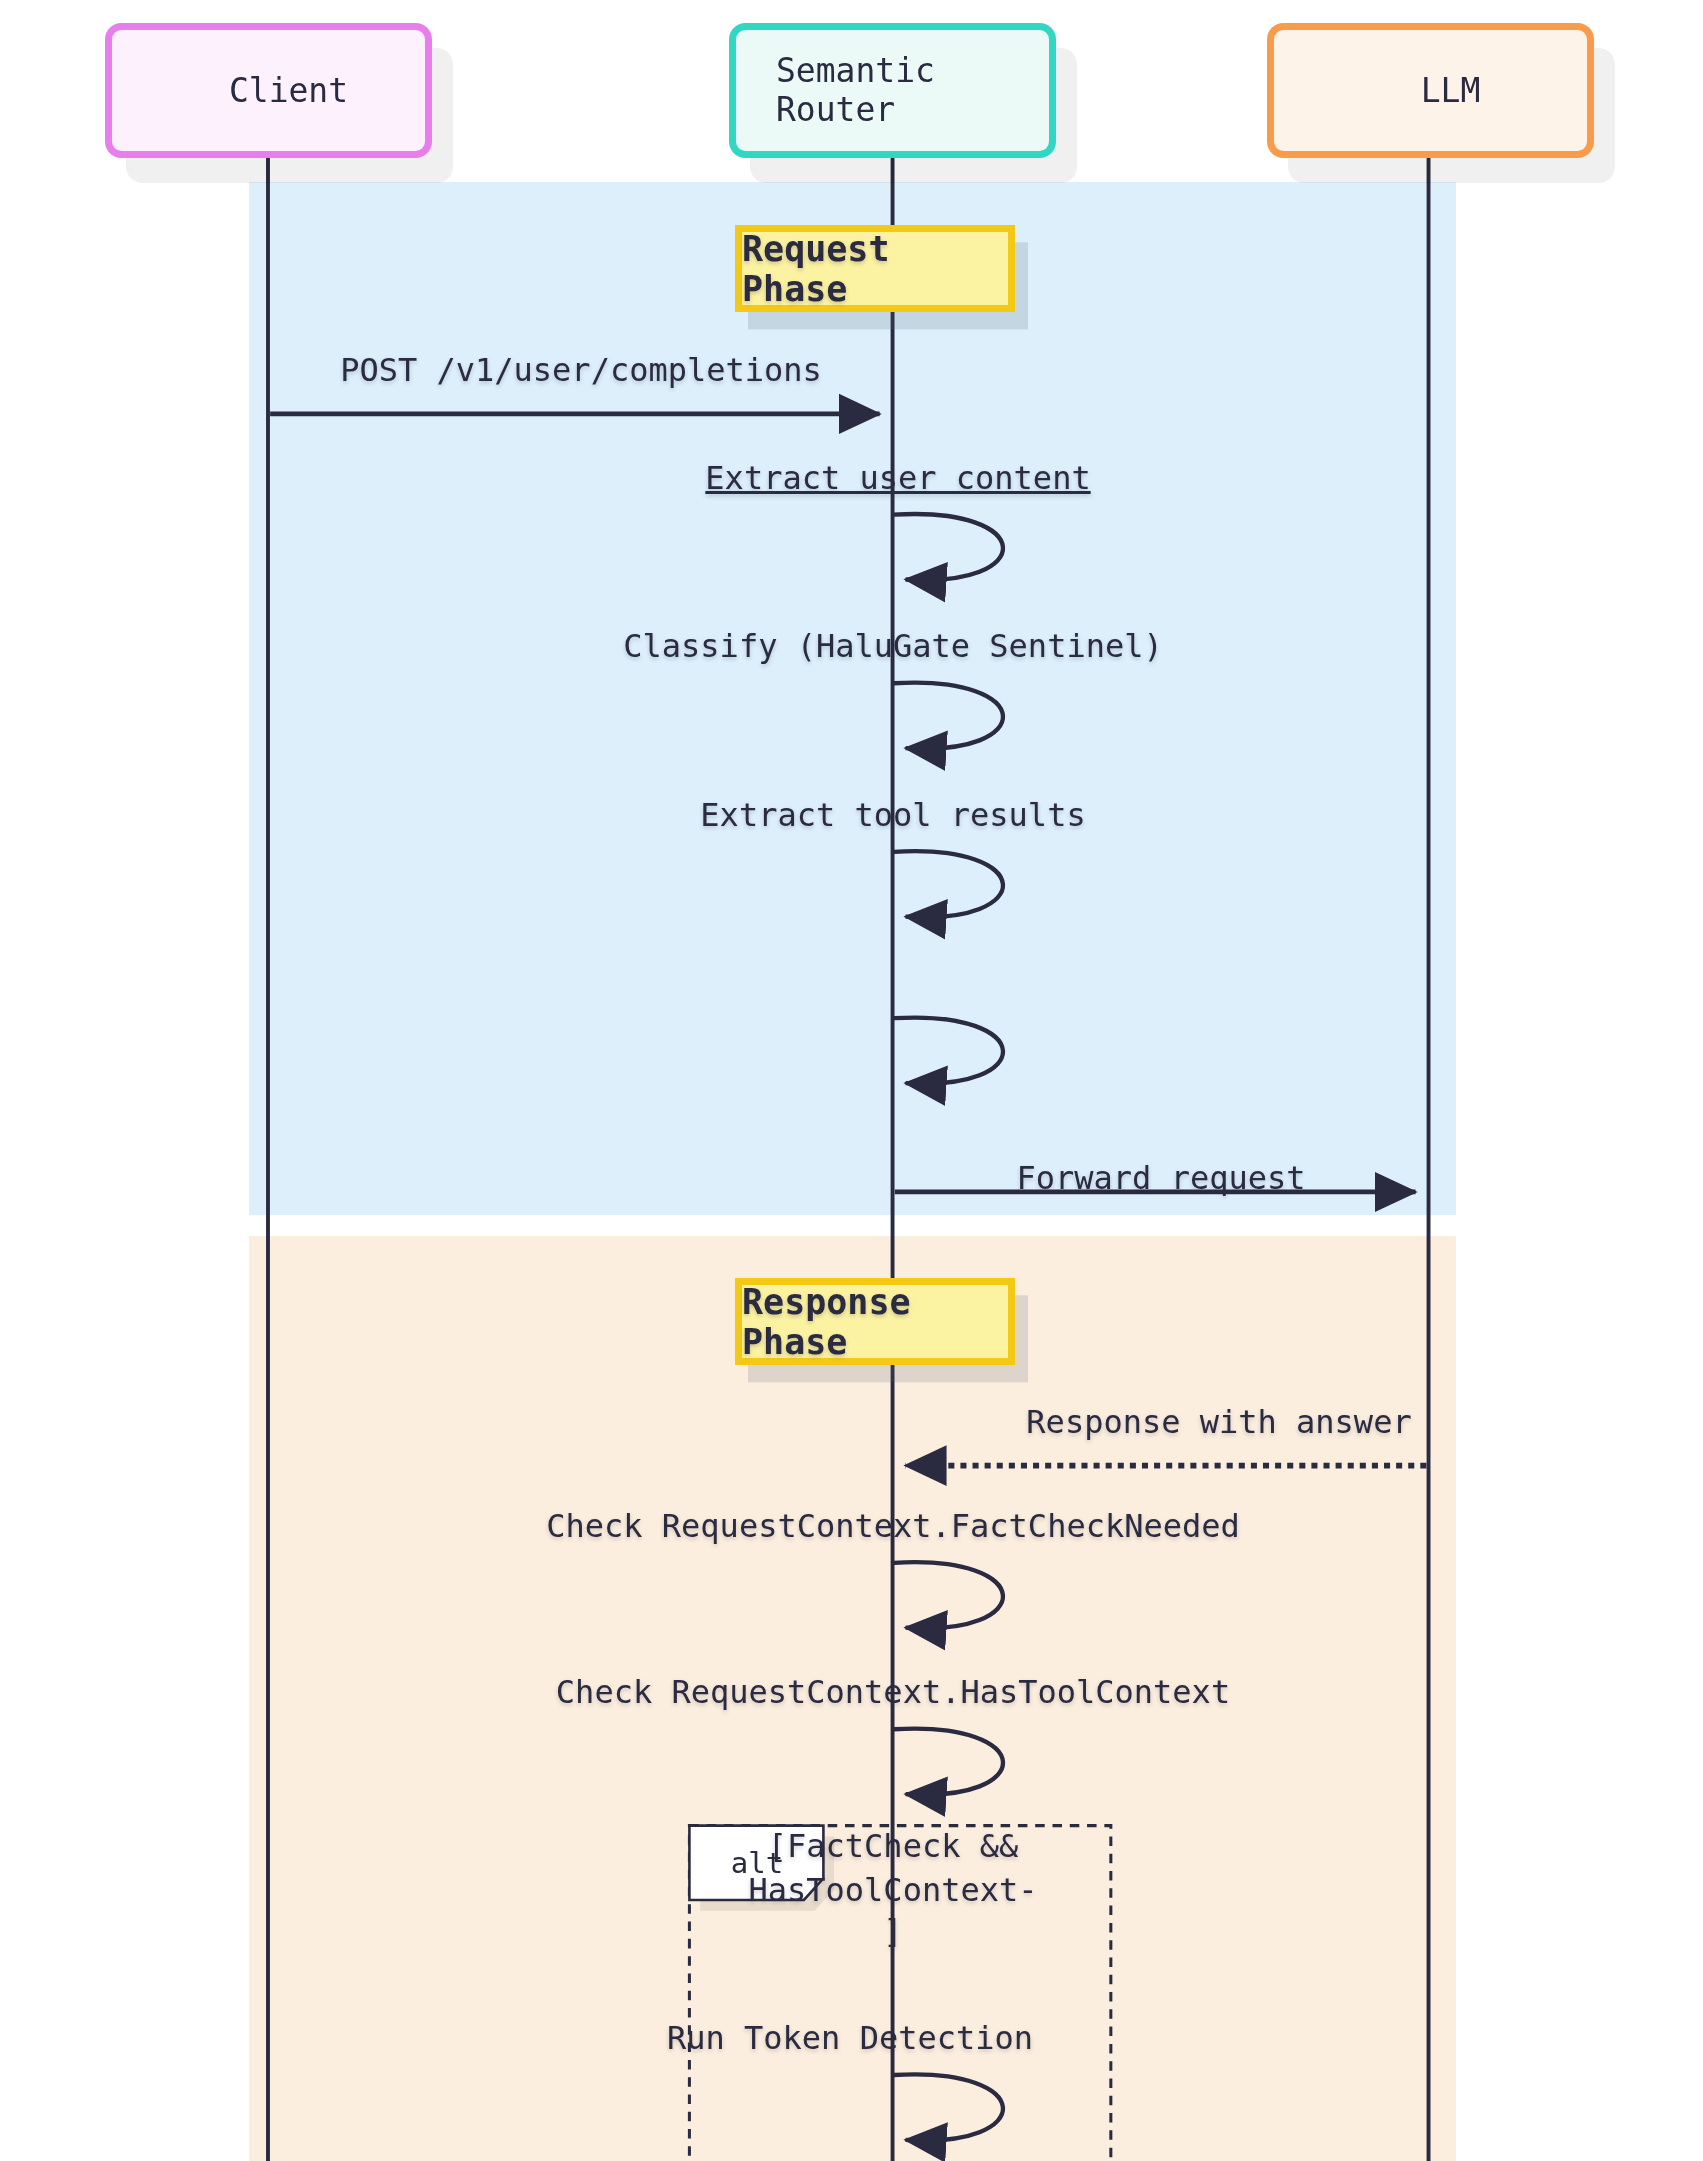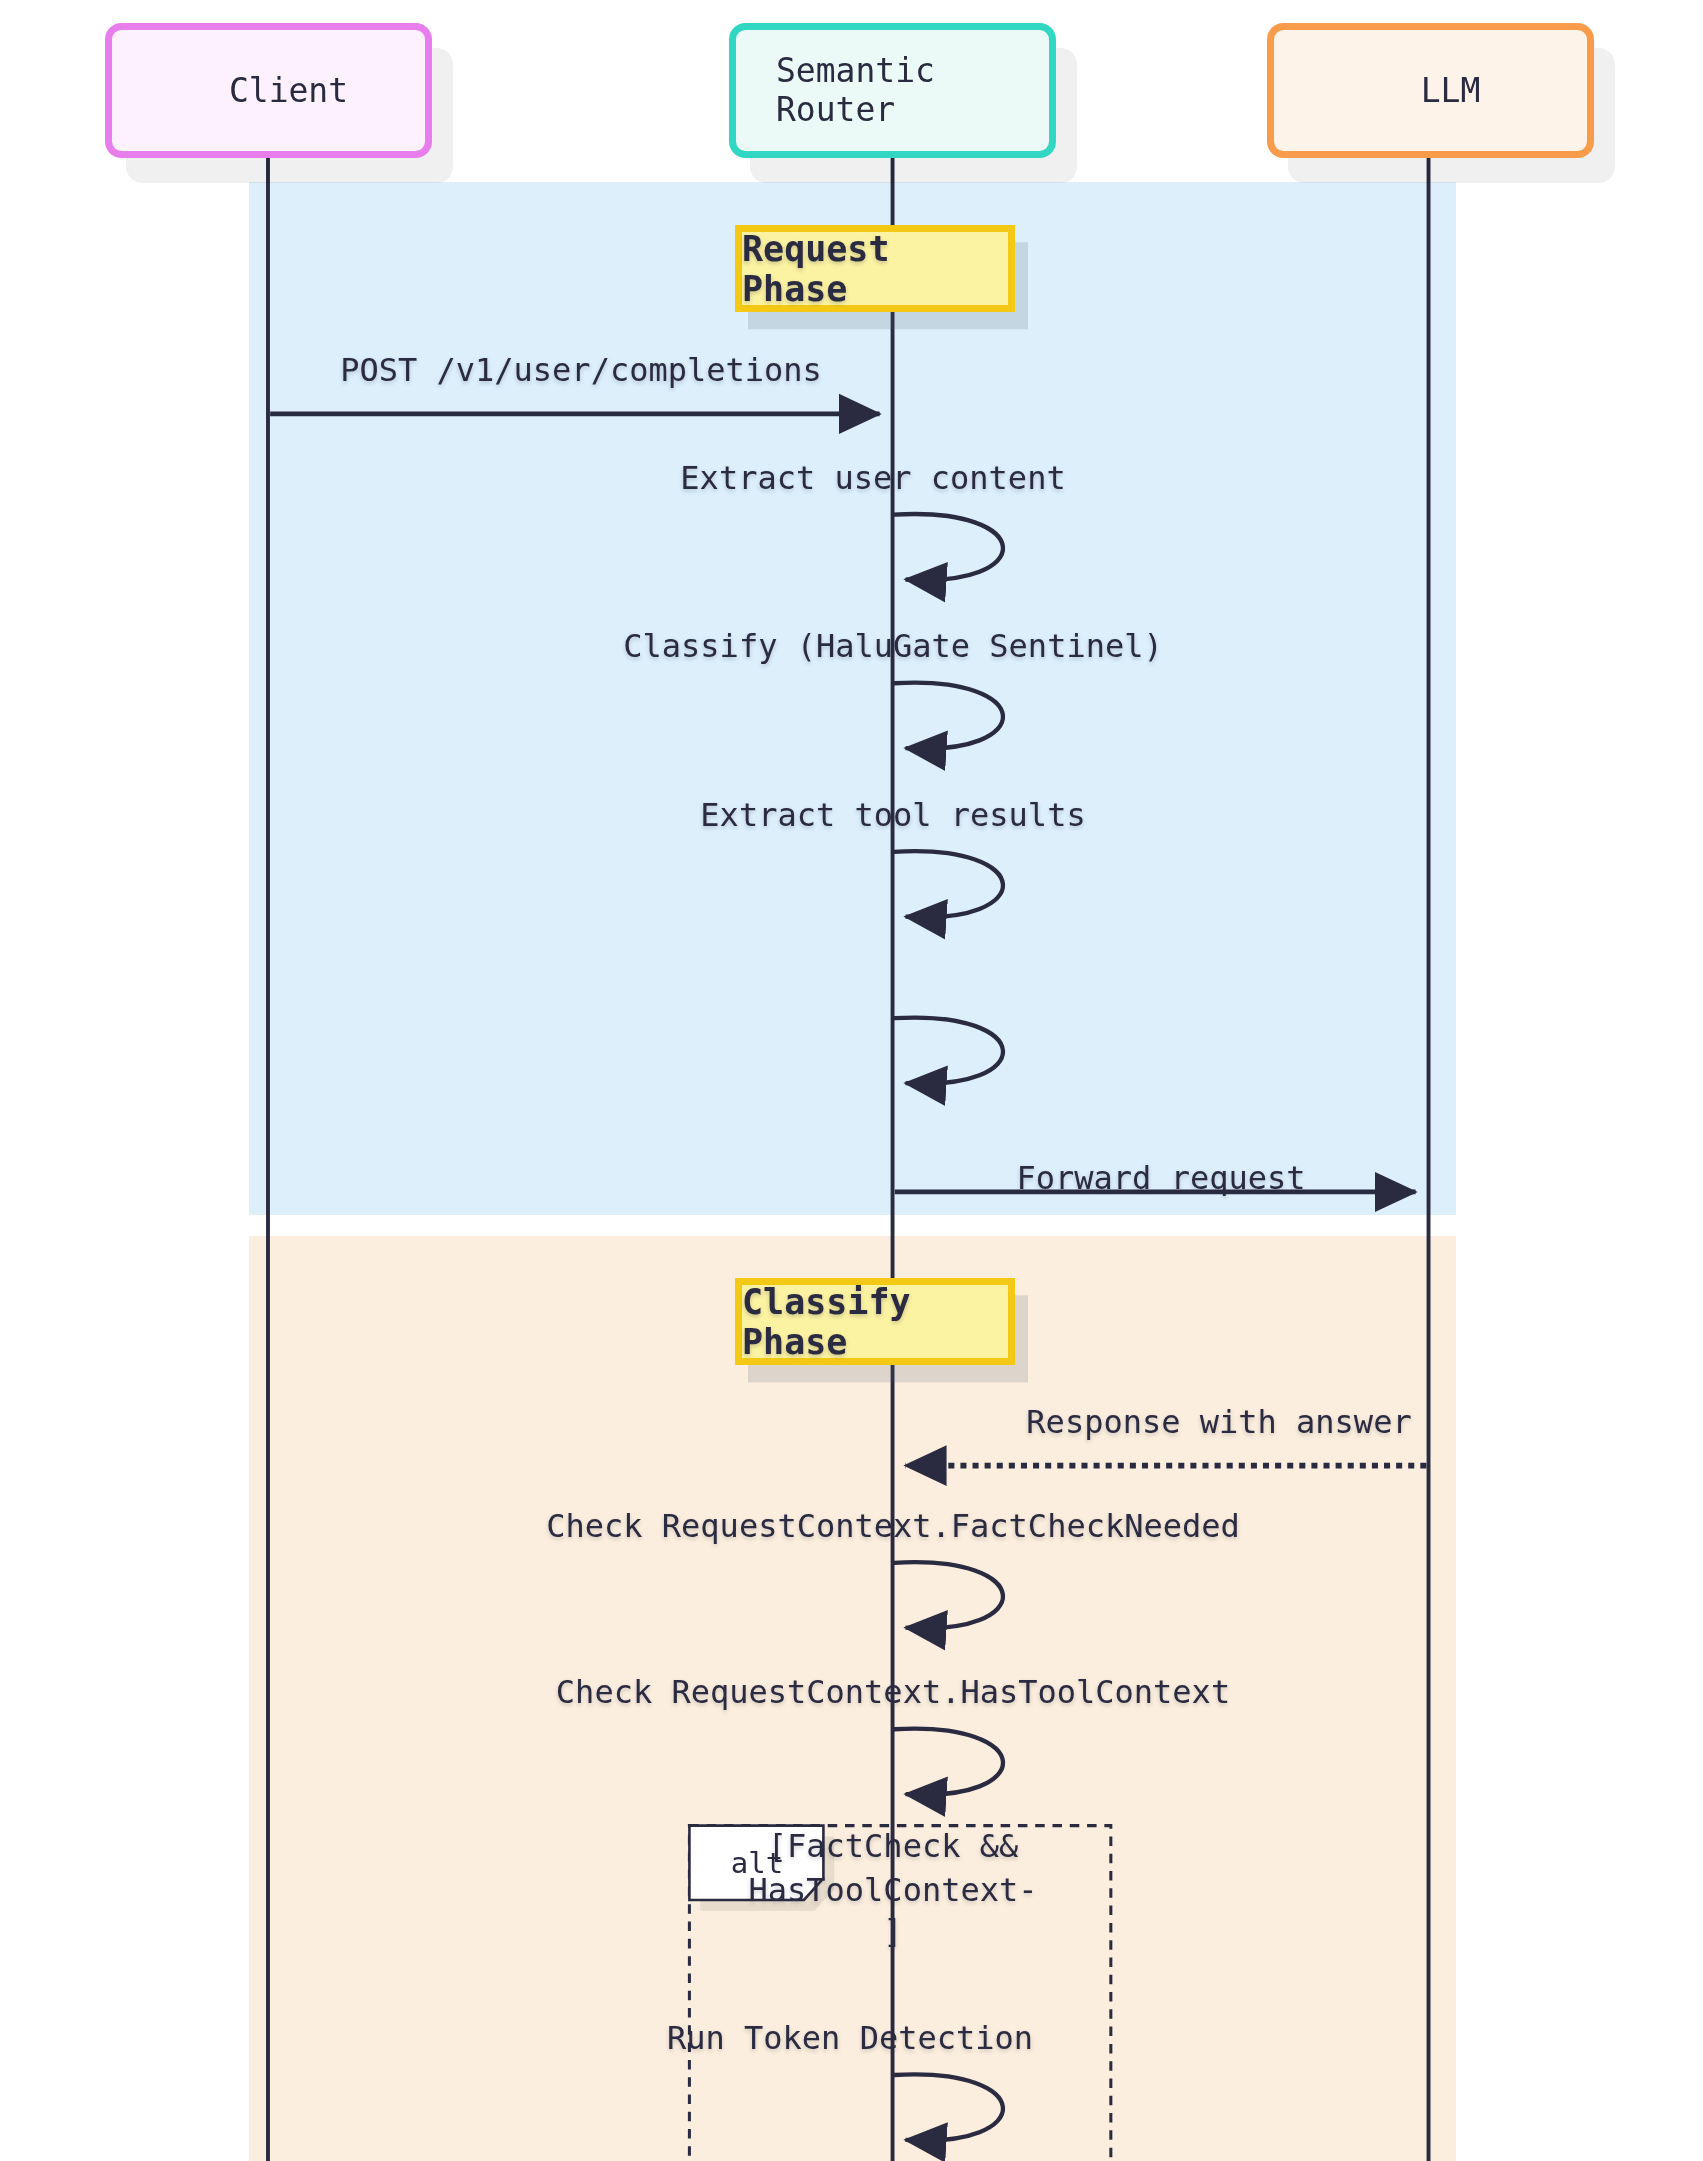--- a/index.html
+++ b/index.html
@@ -85,24 +85,24 @@
 
     <polygon class="alt-label-shadow" points="1620,4248 1930,4248 1930,4370 1885,4420 1620,4420"></polygon>
     <polygon class="alt-label-poly" points="1595,4223 1905,4223 1905,4345 1860,4395 1595,4395"></polygon>
   </svg>
 
   <div class="actor-box actor-client" style="left:105px; top:22.5px;">Client</div>
   <div class="actor-box actor-router" style="left:729px; top:22.5px;">Semantic Router</div>
   <div class="actor-box actor-llm" style="left:1267px; top:22.5px;">LLM</div>
 
   <div class="phase-label" style="top:225px;">Request Phase</div>
-  <div class="phase-label" style="top:1278px;">Classify Phase</div>
+  <div class="phase-label" style="top:1278px;">Response Phase</div>
 
   <div class="msg" style="left:581px; top:370px;">POST /v1/user/completions</div>
-  <div class="msg" style="left:873px; top:478px;">Extract user content</div>
+  <div class="msg" style="left:898px; top:478px;text-decoration:underline;">Extract user content</div>
   <div class="msg" style="left:893px; top:646px;">Classify (HaluGate Sentinel)</div>
   <div class="msg" style="left:893px; top:815px;">Extract tool results</div>
   <div class="msg" style="left:1161px; top:1150px;margin-top:28px;">Forward request</div>
   <div class="msg" style="left:1219px; top:1422px;text-align:center;">Response with answer</div>
   <div class="msg" style="left:893px; top:1526px;">Check RequestContext.FactCheckNeeded</div>
   <div class="msg" style="left:893px; top:1692px;">Check RequestContext.HasToolContext</div>
   <div class="msg" style="left:850px; top:2038px;">Run Token Detection</div>
 
   <div class="alt-label-text">alt</div>
 

